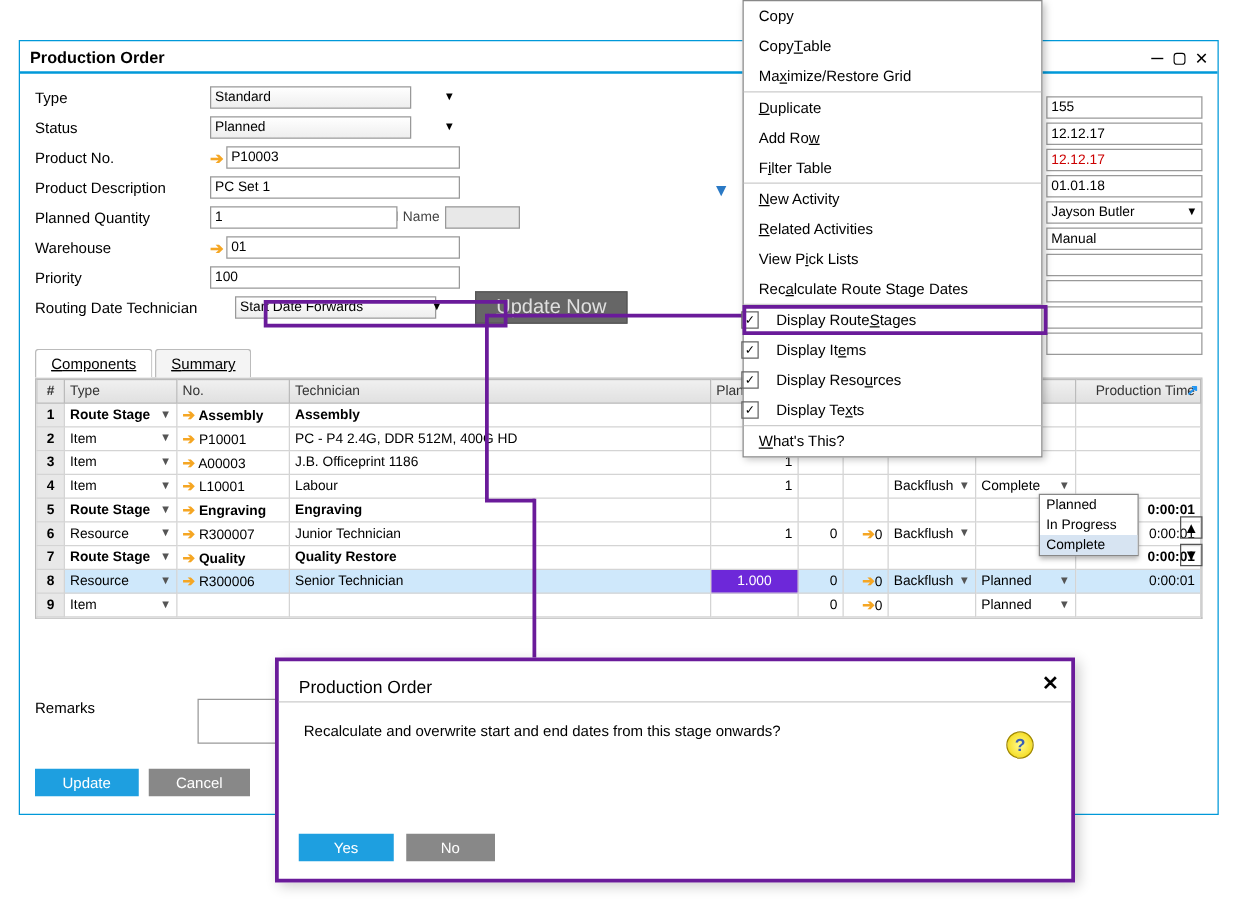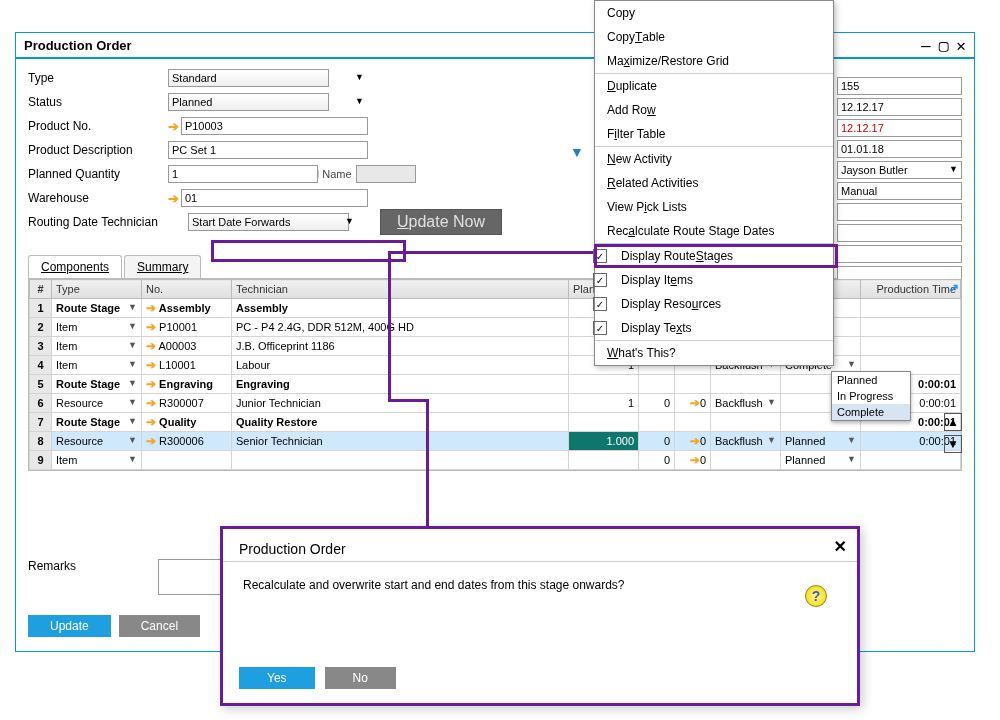--- a/index.html
+++ b/index.html
@@ -148,20 +148,26 @@
         <div class="uom">
             <label>UoM Name</label>
             <input readonly="" value="" style="">
           </div>
         </div>
       <div class="form-row">
           <label>Warehouse</label>
         <div class="field">
             <span class="arrow">➔</span>
             <input value="01" style="">
+          </div>
+        </div>
+      <div class="form-row">
+          <label>Priority</label>
+        <div class="field">
+            <input value="100" style="">
           </div>
         </div>
       <div class="form-row">
           <label style="width:160px">Routing Date Technician</label>
         <div class="select-wrap" style="max-width:170px"><input class="dropdown" value="Start Date Forwards" style=""></div>
         <button class="btn-update-now"><span style="text-decoration:underline">U</span>pdate Now</button>
         </div>
     </div>
   </div>
 
@@ -303,21 +309,21 @@
             <td style="text-align:right"></td>
             <td></td>
             <td></td>
             <td style="text-align:right">0:00:01</td>
           </tr>
           <tr class="sel">
             <td class="col-num">8</td>
             <td>Resource<span class="dd">▼</span></td>
             <td><span class="arrow">➔</span> R300006</td>
             <td>Senior Technician</td>
-            <td style="text-align:right;background:#0f766e;color:#fff">1.000</td>
+            <td style="text-align:center;background:#6d28d9;color:#fff">1.000</td>
             <td style="text-align:right">0</td>
             <td style="text-align:right"><span class="arrow">➔</span>0</td>
             <td>Backflush<span class="dd">▼</span></td>
             <td>Planned<span class="dd">▼</span></td>
             <td style="text-align:right">0:00:01</td>
           </tr>
           <tr>
             <td class="col-num">9</td>
             <td>Item<span class="dd">▼</span></td>
             <td></td>

